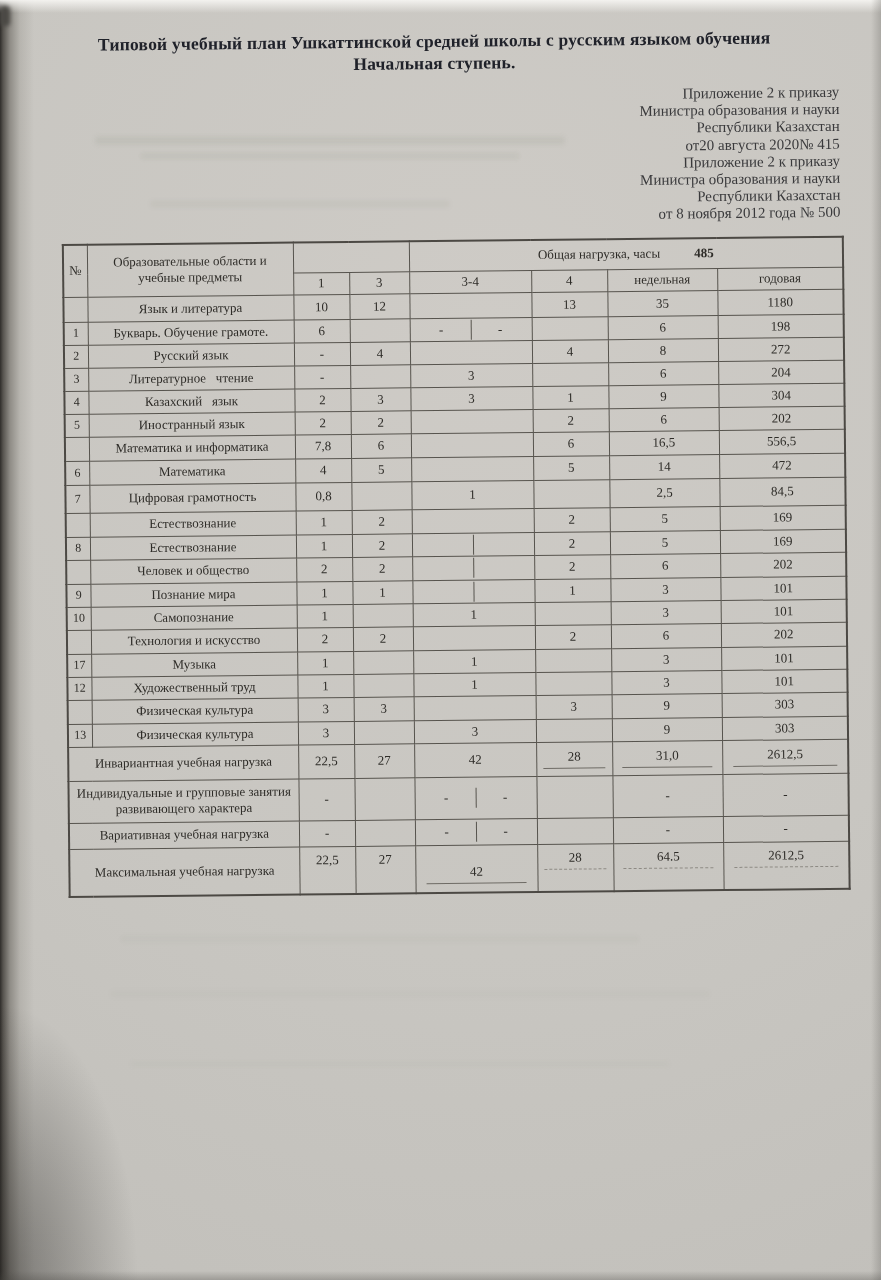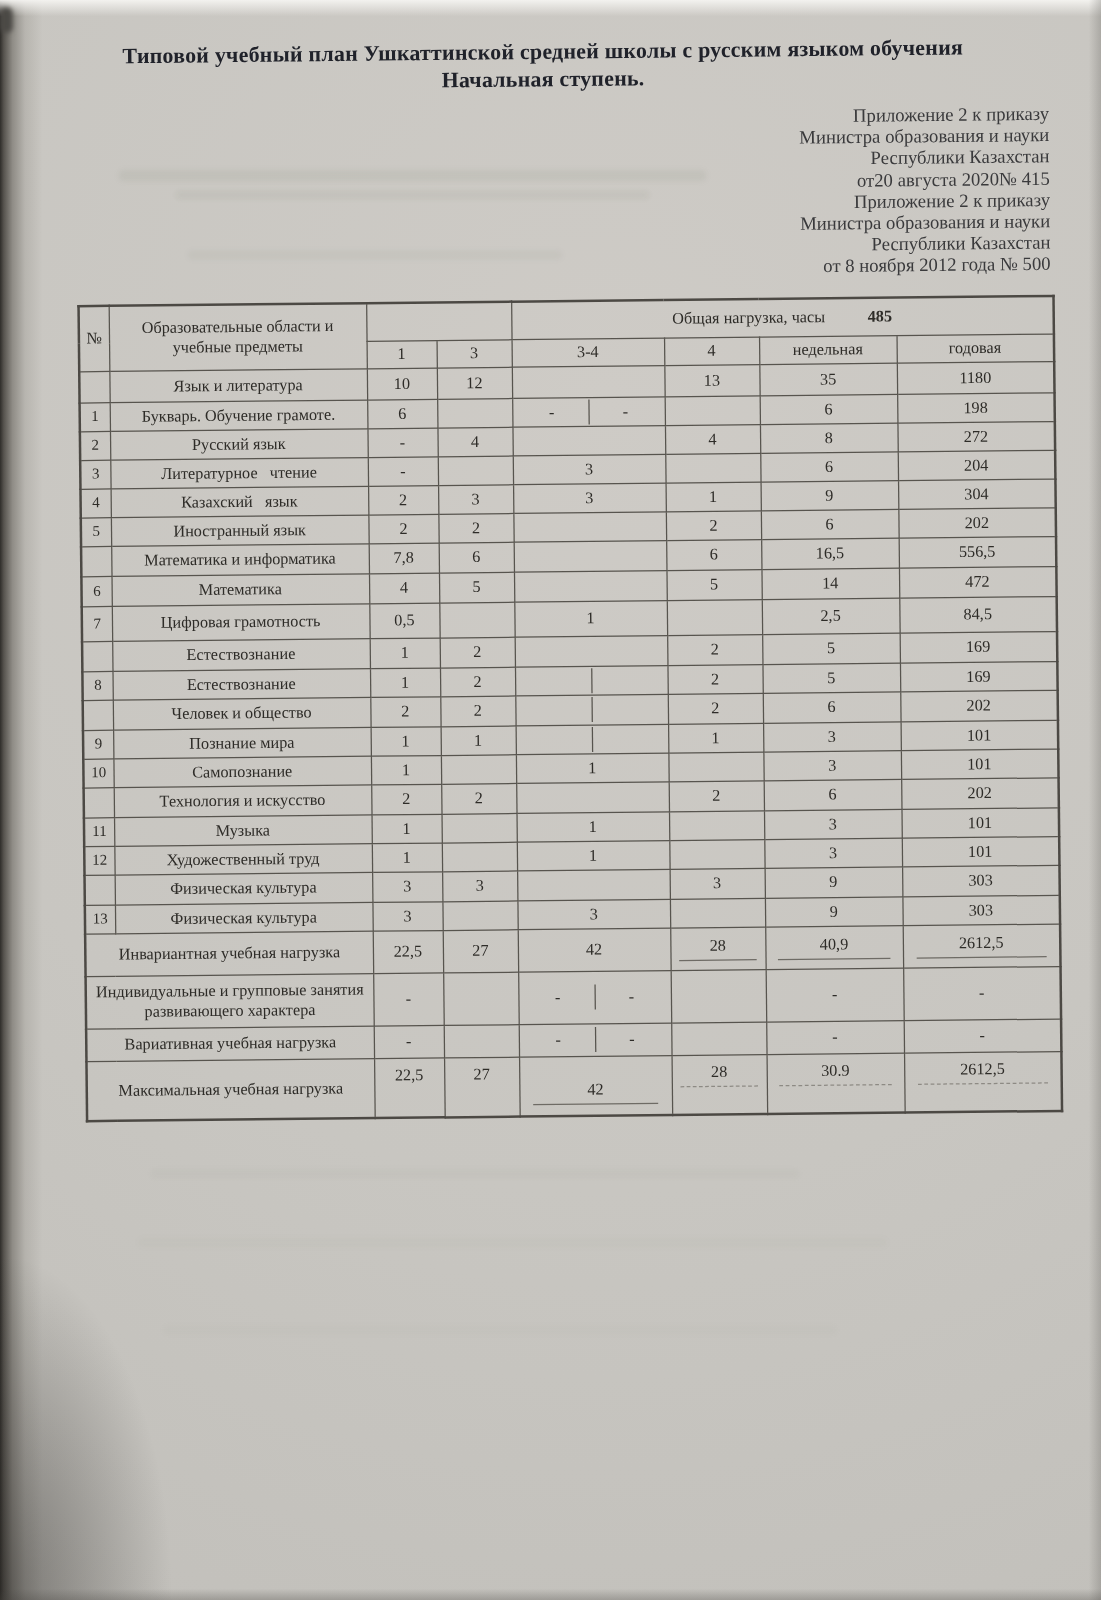--- a/index.html
+++ b/index.html
@@ -189,21 +189,21 @@
               <td class="cell-c1">4</td>
               <td class="cell-c3">5</td>
               <td class="cell-c34"></td>
               <td class="cell-c4">5</td>
               <td class="cell-week">14</td>
               <td class="cell-year">472</td>
             </tr>
             <tr style="height: 28px;">
               <td class="numc">7</td>
               <td class="lbl">Цифровая грамотность</td>
-              <td class="cell-c1">0,5</td>
+              <td class="cell-c1">0,8</td>
               <td class="cell-c3"></td>
               <td class="cell-c34">1</td>
               <td class="cell-c4"></td>
               <td class="cell-week">2,5</td>
               <td class="cell-year">84,5</td>
             </tr>
             <tr class="b" style="height: 24px;">
               <td class="numc"></td>
               <td class="lbl">Естествознание</td>
               <td class="cell-c1">1</td>
@@ -272,21 +272,21 @@
               <td class="numc"></td>
               <td class="lbl">Технология и искусство</td>
               <td class="cell-c1">2</td>
               <td class="cell-c3">2</td>
               <td class="cell-c34"></td>
               <td class="cell-c4">2</td>
               <td class="cell-week">6</td>
               <td class="cell-year">202</td>
             </tr>
             <tr style="height: 23px;">
-              <td class="numc">11</td>
+              <td class="numc">17</td>
               <td class="lbl">Музыка</td>
               <td class="cell-c1">1</td>
               <td class="cell-c3"></td>
               <td class="cell-c34">1</td>
               <td class="cell-c4"></td>
               <td class="cell-week">3</td>
               <td class="cell-year">101</td>
             </tr>
             <tr style="height: 23px;">
               <td class="numc">12</td>
@@ -324,21 +324,21 @@
               <td class="cell-c3">27</td>
               <td class="cell-c34">42</td>
               <td class="cell-c4">
                 <div class="uw">
                   <span>28</span>
                   <div class="ln solid"></div>
                 </div>
               </td>
               <td class="cell-week">
                 <div class="uw">
-                  <span>40,9</span>
+                  <span>31,0</span>
                   <div class="ln solid"></div>
                 </div>
               </td>
               <td class="cell-year">
                 <div class="uw">
                   <span>2612,5</span>
                   <div class="ln solid"></div>
                 </div>
               </td>
             </tr>
@@ -381,21 +381,21 @@
                 </div>
               </td>
               <td class="cell-c4">
                 <div class="uw">
                   <span>28</span>
                   <div class="ln dotted"></div>
                 </div>
               </td>
               <td class="cell-week">
                 <div class="uw">
-                  <span>30.9</span>
+                  <span>64.5</span>
                   <div class="ln dotted"></div>
                 </div>
               </td>
               <td class="cell-year">
                 <div class="uw">
                   <span>2612,5</span>
                   <div class="ln dotted"></div>
                 </div>
               </td>
             </tr>

